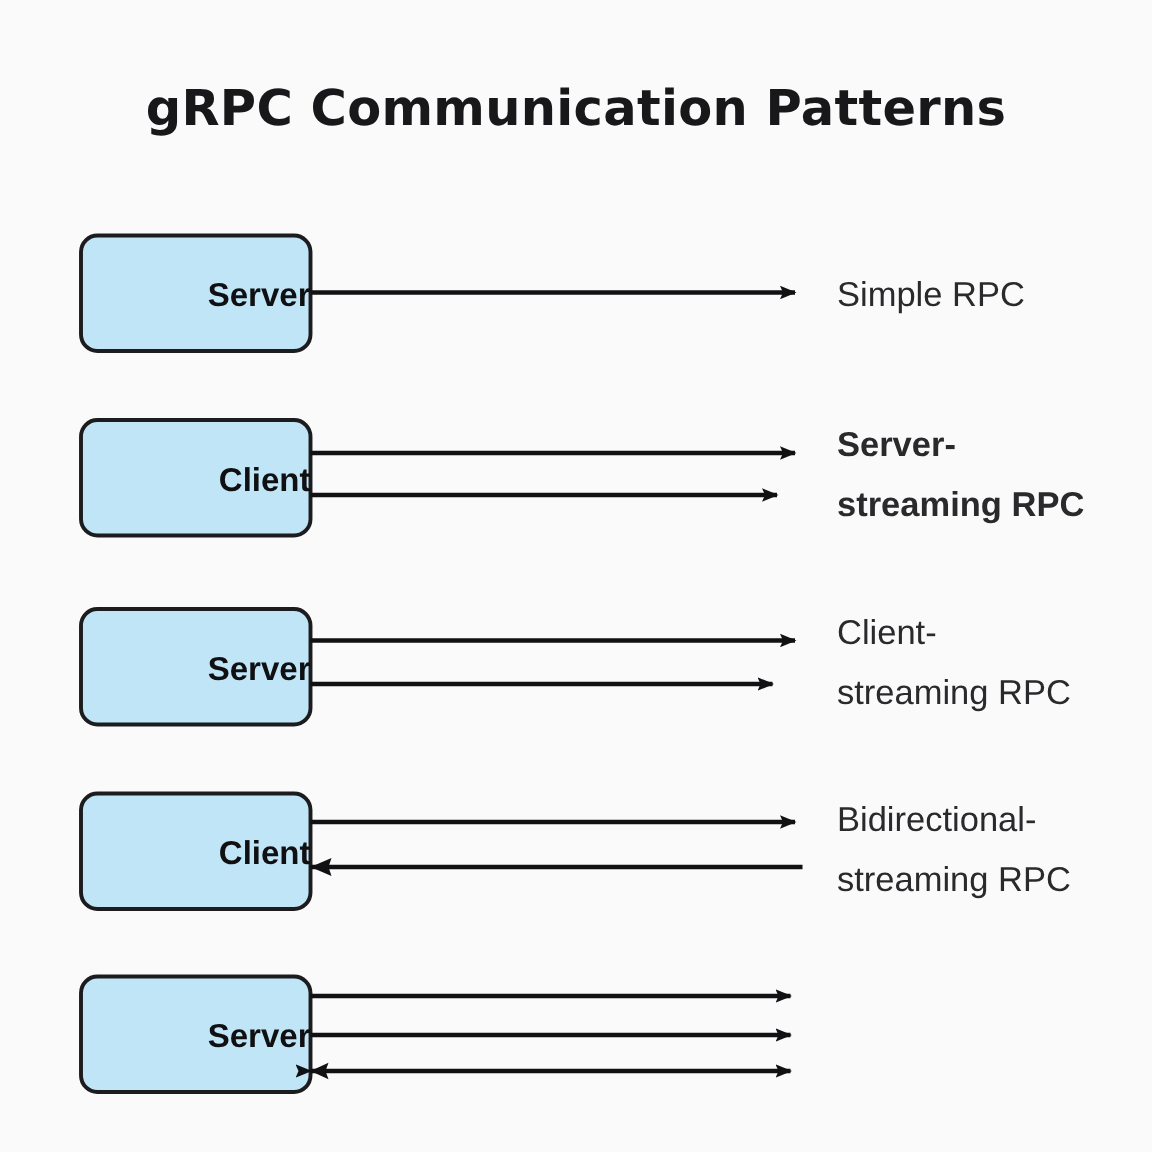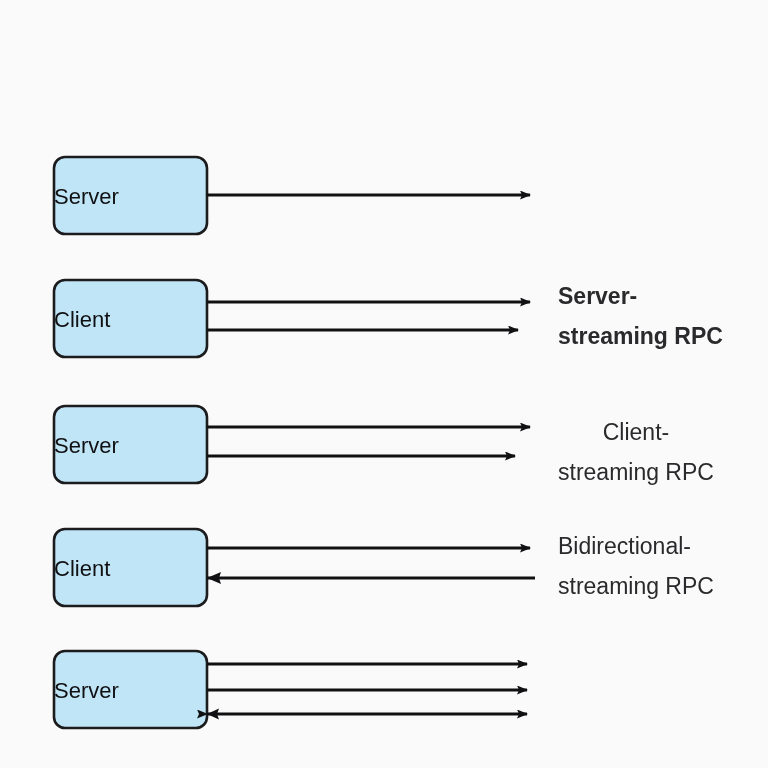--- a/index.html
+++ b/index.html
@@ -35,37 +35,39 @@
     font-weight: bold;
     color: #18181a;
     letter-spacing: 0.2px;
     font-family: "DejaVu Sans", sans-serif;
   }
   .node-label {
     position: absolute;
     font-size: 22px;
     color: #101012;
     font-family: "Liberation Sans", sans-serif;
-    text-align: left;
+    text-align: right;
     pointer-events: none;
+    font-weight: bold;
   }
   .pattern-label {
     position: absolute;
     font-size: 23px;
     line-height: 40px;
     color: #2a2a2c;
     font-family: "Liberation Sans", sans-serif;
     white-space: pre-line;
   }
 </style>
 </head>
 <body>
 
 <div id="canvas">
 
+  <div class="title">gRPC Communication Patterns</div>
 
   <svg id="diagram-svg" viewBox="0 0 768 768" xmlns="http://www.w3.org/2000/svg">
     <defs>
       <marker id="arrow-right" markerWidth="11" markerHeight="9" refX="10" refY="4.5" orient="auto" markerUnits="userSpaceOnUse">
         <path d="M0,0 L11,4.5 L0,9 L2,4.5 Z" fill="#111113"></path>
       </marker>
       <marker id="arrow-left" markerWidth="11" markerHeight="9" refX="10" refY="4.5" orient="auto" markerUnits="userSpaceOnUse">
         <path d="M0,0 L11,4.5 L0,9 L2,4.5 Z" fill="#111113"></path>
       </marker>
     </defs>
@@ -91,20 +93,21 @@
         <path d="M207,714 L219,708.5 L217,714 L219,719.5 Z" fill="#111113"></path>
       </g>
   </svg>
 
   <div class="node-label" style="left:54px; top:184px; width:153px;">Server</div>
   <div class="node-label" style="left:54px; top:307px; width:153px;">Client</div>
   <div class="node-label" style="left:54px; top:433px; width:153px;">Server</div>
   <div class="node-label" style="left:54px; top:556px; width:153px;">Client</div>
   <div class="node-label" style="left:54px; top:678px; width:153px;">Server</div>
 
+  <div class="pattern-label" style="left:558px; top:176px;">Simple RPC</div>
   <div class="pattern-label" style="left:558px; top:276px;font-weight:bold;">Server-
 streaming RPC</div>
-  <div class="pattern-label" style="left:558px; top:412px;text-align:center;">Client-
+  <div class="pattern-label" style="left:558px; top:401px;">Client-
 streaming RPC</div>
   <div class="pattern-label" style="left:558px; top:526px;">Bidirectional-
 streaming RPC</div>
 
 </div>
 
 </body></html>

